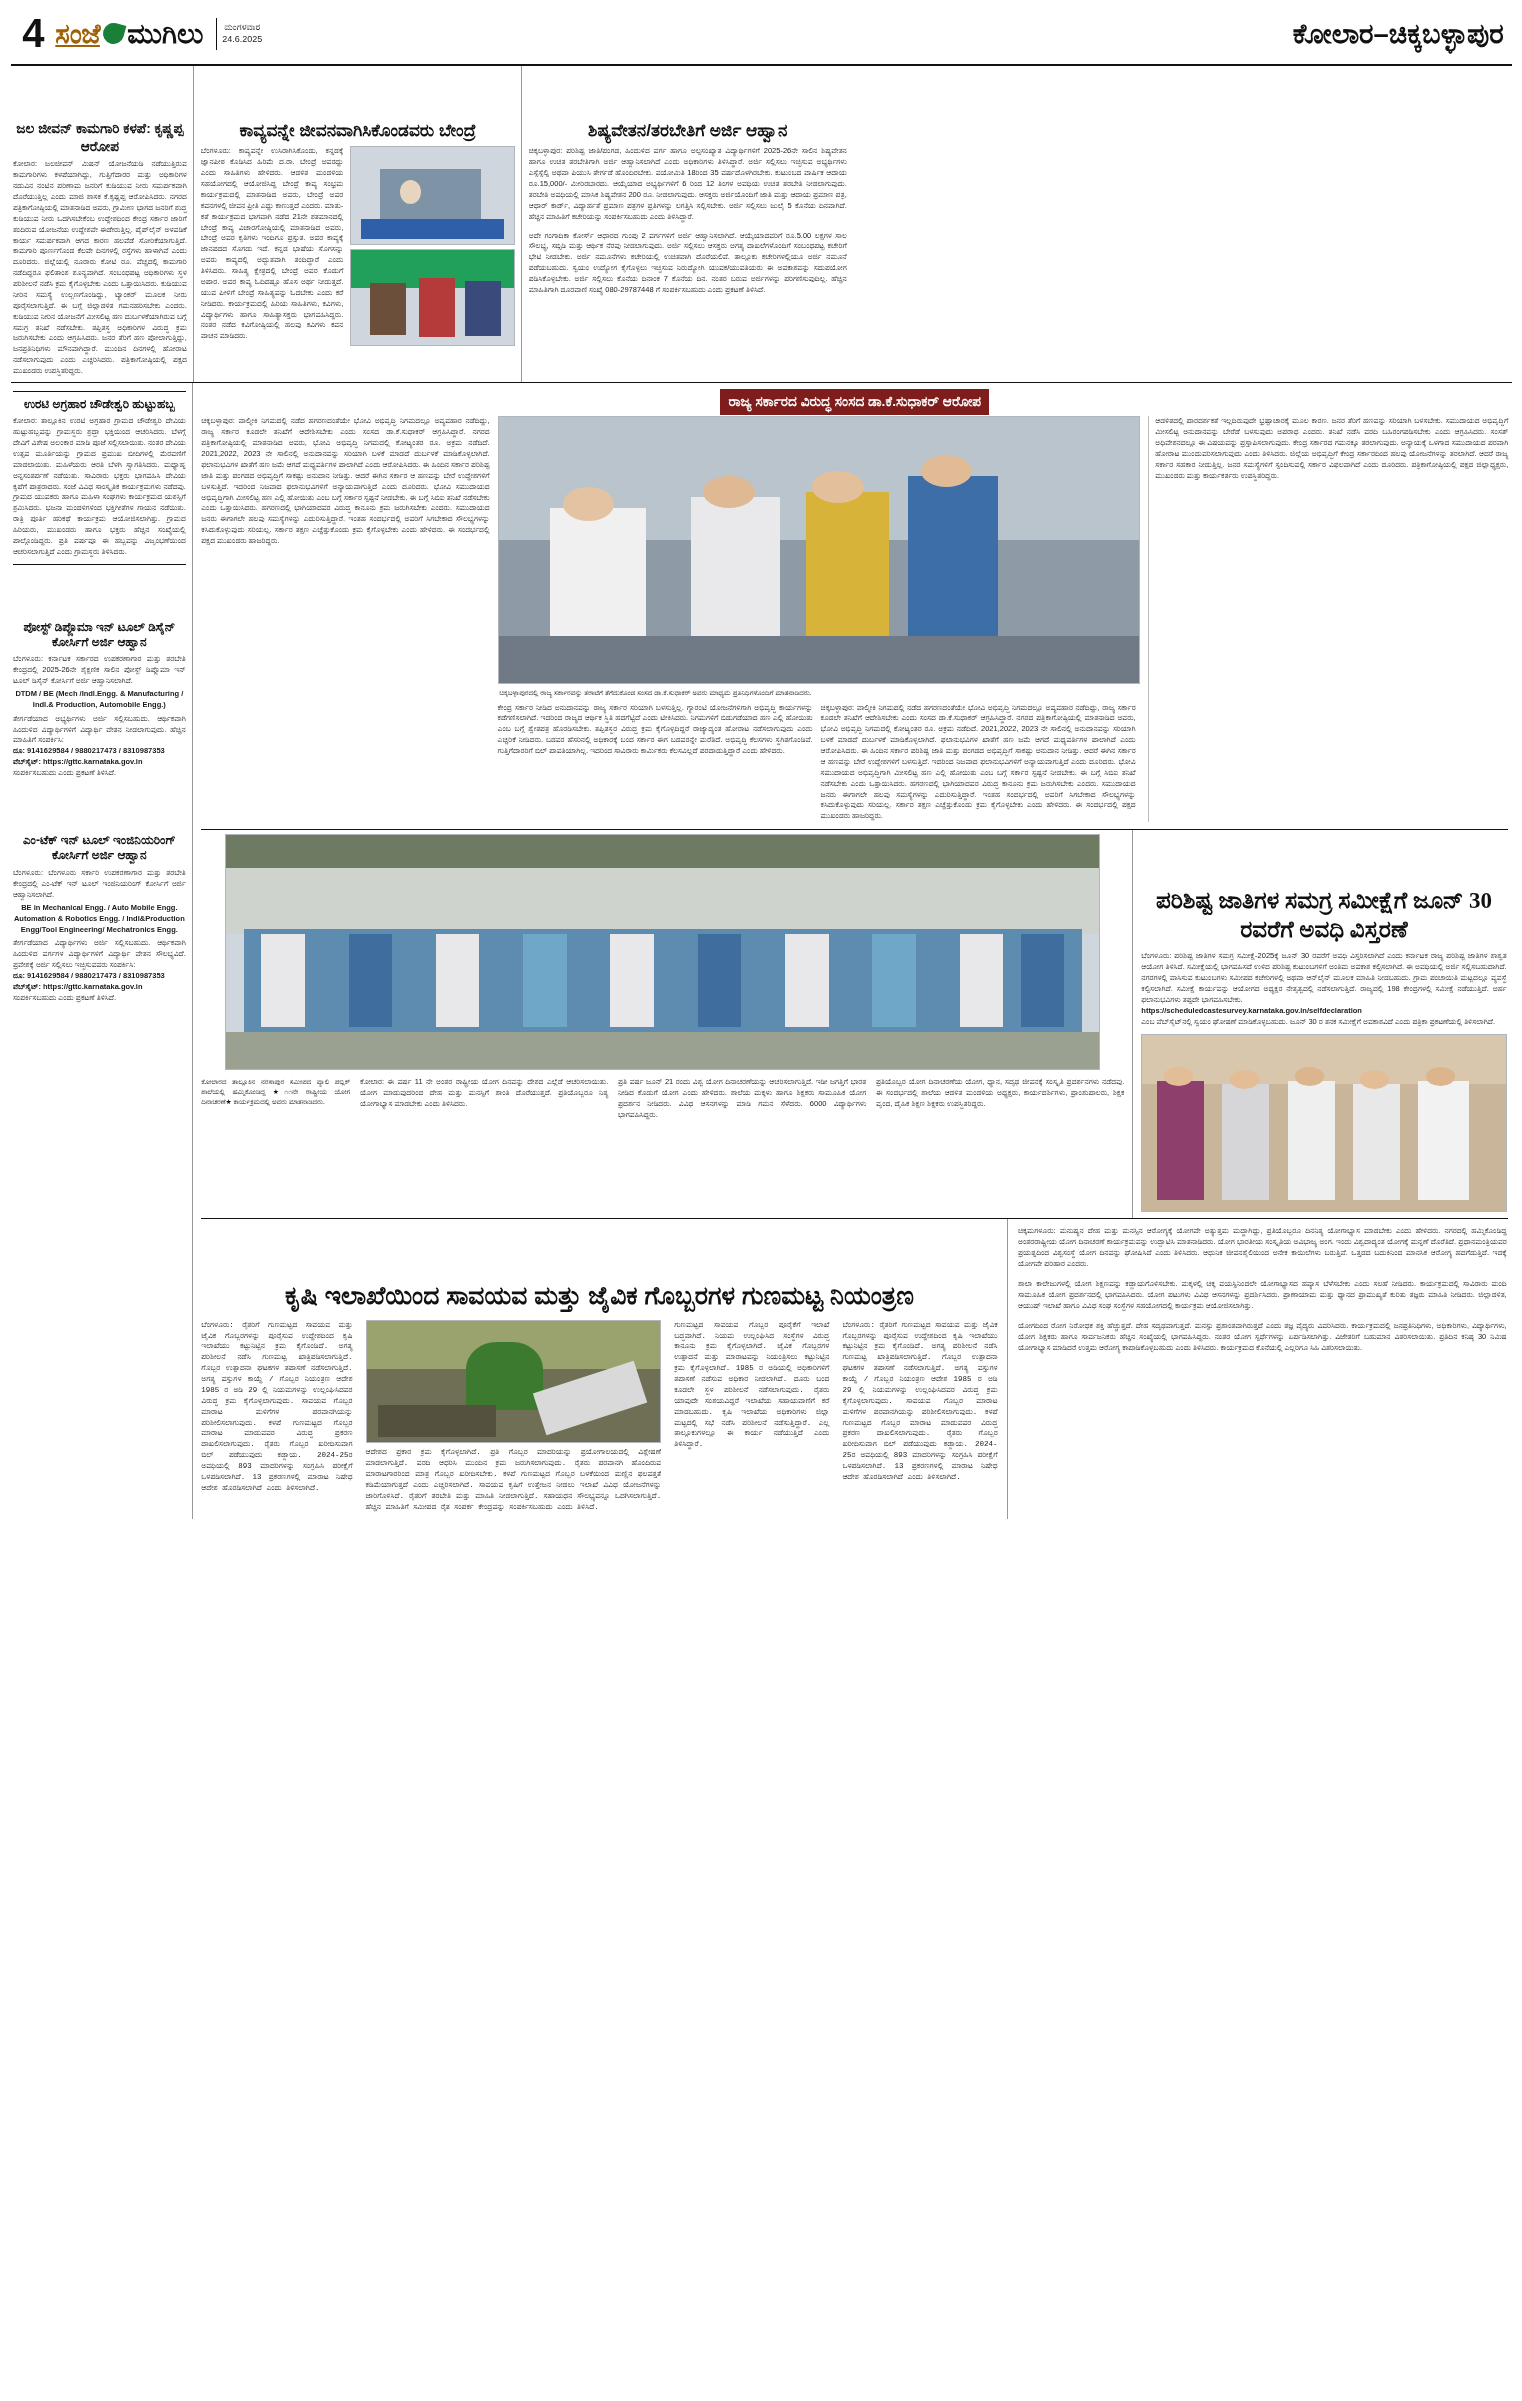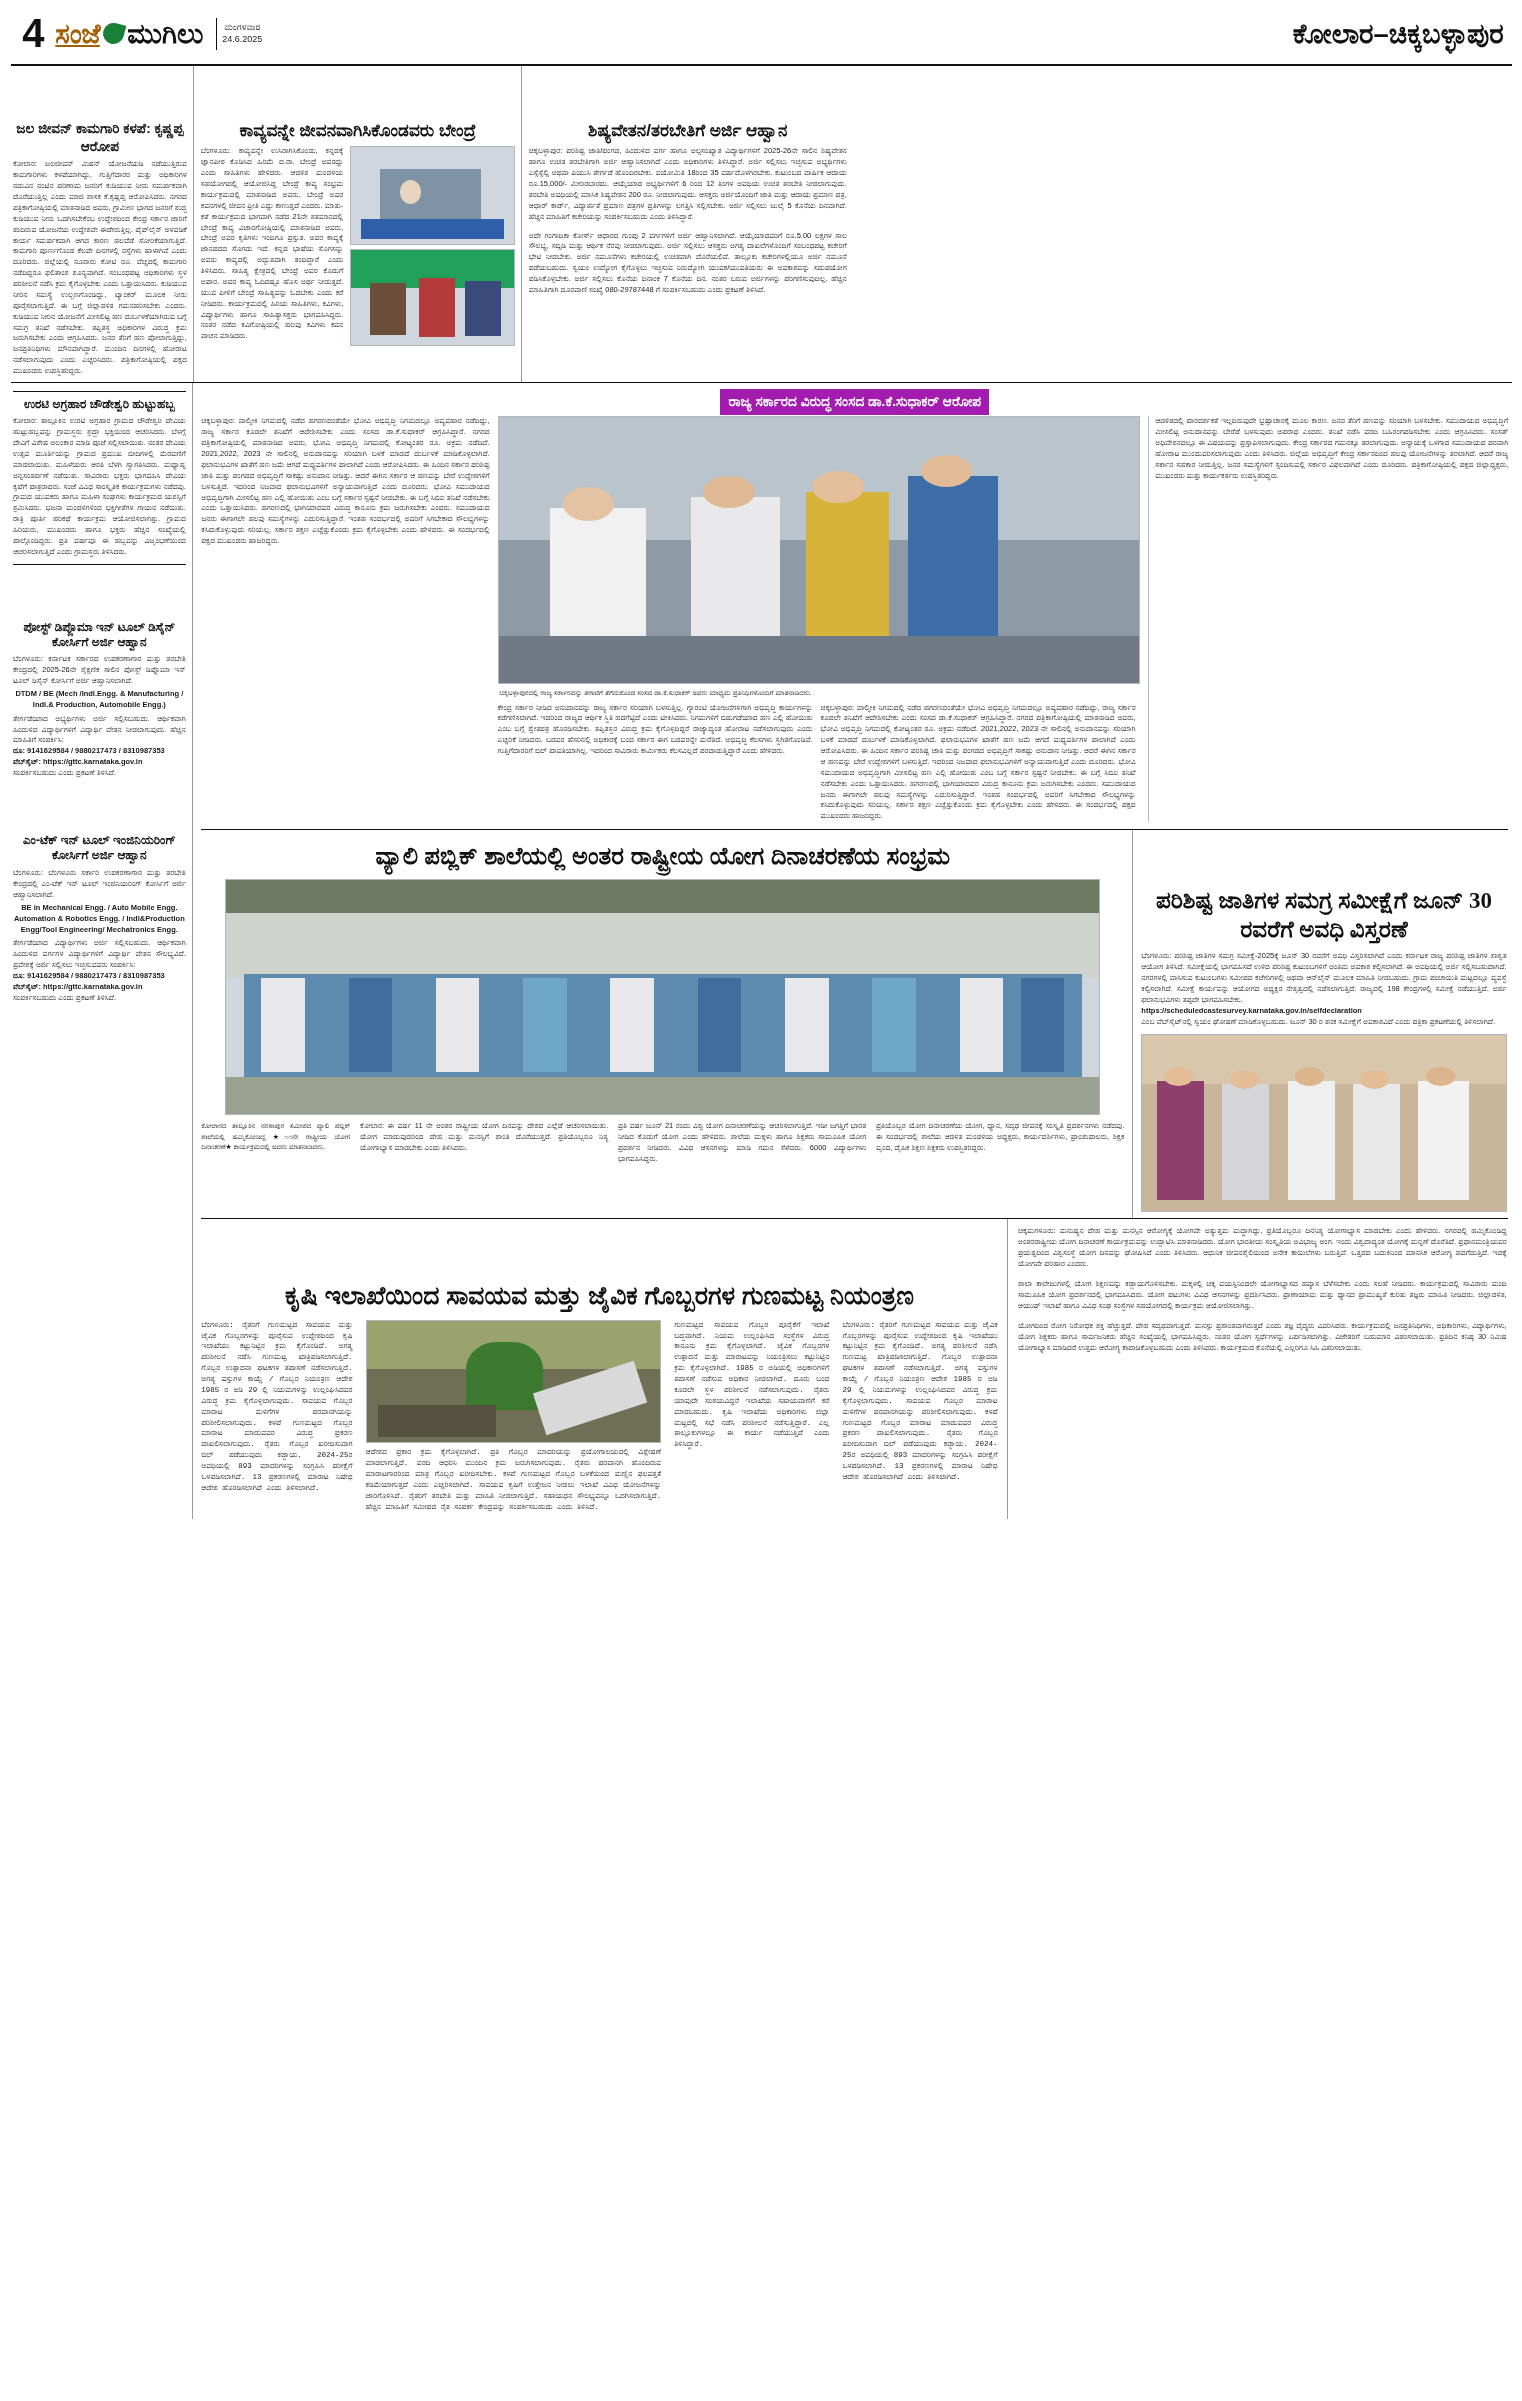--- a/index.html
+++ b/index.html
@@ -116,21 +116,21 @@
   }
   
   .photo {
     background: #cfd6dd;
     position: relative;
     overflow: hidden;
     border: 0.8px solid #b0b6bb;
   }
   
   .redbar {
-    background: #a21caf;
+    background: #7f1d1d;
     color: #fff;
     font-size: 13.7px;
     font-weight: bold;
     text-align: center;
     padding: 4.8px 8px;
     display: inline-block;
   }
   .mega {
     font-size: 36px;
     font-weight: bold;
@@ -274,21 +274,20 @@
           </div>
 
           <div style="width:355px;padding-left:6.5px;border-left:0.8px solid #bbb;">
             <div class="kn">ಆಡಳಿತದಲ್ಲಿ ಪಾರದರ್ಶಕತೆ ಇಲ್ಲದಿರುವುದೇ ಭ್ರಷ್ಟಾಚಾರಕ್ಕೆ ಮೂಲ ಕಾರಣ. ಜನರ ತೆರಿಗೆ ಹಣವನ್ನು ಸರಿಯಾಗಿ ಬಳಸಬೇಕು. ಸಮುದಾಯದ ಅಭಿವೃದ್ಧಿಗೆ ಮೀಸಲಿಟ್ಟ ಅನುದಾನವನ್ನು ಬೇರೆಡೆ ಬಳಸುವುದು ಅಪರಾಧ ಎಂದರು. ತನಿಖೆ ನಡೆಸಿ ವರದಿ ಬಹಿರಂಗಪಡಿಸಬೇಕು ಎಂದು ಆಗ್ರಹಿಸಿದರು. ಸಂಸತ್ ಅಧಿವೇಶನದಲ್ಲೂ ಈ ವಿಷಯವನ್ನು ಪ್ರಸ್ತಾಪಿಸಲಾಗುವುದು. ಕೇಂದ್ರ ಸರ್ಕಾರದ ಗಮನಕ್ಕೂ ತರಲಾಗುವುದು. ಅನ್ಯಾಯಕ್ಕೆ ಒಳಗಾದ ಸಮುದಾಯದ ಪರವಾಗಿ ಹೋರಾಟ ಮುಂದುವರಿಸಲಾಗುವುದು ಎಂದು ತಿಳಿಸಿದರು. ಜಿಲ್ಲೆಯ ಅಭಿವೃದ್ಧಿಗೆ ಕೇಂದ್ರ ಸರ್ಕಾರದಿಂದ ಹಲವು ಯೋಜನೆಗಳನ್ನು ತರಲಾಗಿದೆ. ಆದರೆ ರಾಜ್ಯ ಸರ್ಕಾರ ಸಹಕಾರ ನೀಡುತ್ತಿಲ್ಲ. ಜನರ ಸಮಸ್ಯೆಗಳಿಗೆ ಸ್ಪಂದಿಸುವಲ್ಲಿ ಸರ್ಕಾರ ವಿಫಲವಾಗಿದೆ ಎಂದು ದೂರಿದರು. ಪತ್ರಿಕಾಗೋಷ್ಠಿಯಲ್ಲಿ ಪಕ್ಷದ ಜಿಲ್ಲಾಧ್ಯಕ್ಷರು, ಮುಖಂಡರು ಮತ್ತು ಕಾರ್ಯಕರ್ತರು ಉಪಸ್ಥಿತರಿದ್ದರು.</div>
           </div>
         </div>
       </div>
 
       <div class="cols" style="border-bottom:1.6px solid #111;">
         <div class="col" style="width:932px;padding:4.8px 8px 6.5px 0;border-right:0.8px solid #999;">
-          <div class="big2">ವ್ಯಾಲಿ ಪಬ್ಲಿಕ್ ಶಾಲೆಯಲ್ಲಿ ಅಂತರ ರಾಷ್ಟ್ರೀಯ ಯೋಗ ದಿನಾಚರಣೆಯ ಸಂಭ್ರಮ</div>
           <div class="photo" style="height:234px;margin:0 24px;">
             <div style="position:absolute;left:0;top:0;width:100%;height:42%;background:#cfd3cd;"></div>
             <div style="position:absolute;left:0;top:0;width:100%;height:14%;background:#6e7a62;"></div>
             <div style="position:absolute;left:0;bottom:0;width:100%;height:16%;background:#9aa191;"></div>
             <div style="position:absolute;left:2%;bottom:16%;width:96%;height:44%;background:#5e8bb0;"></div>
             <div style="position:absolute;left:4%;bottom:18%;width:5%;height:40%;background:#e8e8ea;"></div>
             <div style="position:absolute;left:14%;bottom:18%;width:5%;height:40%;background:#3f6d9e;"></div>
             <div style="position:absolute;left:24%;bottom:18%;width:5%;height:40%;background:#e8e8ea;"></div>
             <div style="position:absolute;left:34%;bottom:18%;width:5%;height:40%;background:#6fa7c8;"></div>
             <div style="position:absolute;left:44%;bottom:18%;width:5%;height:40%;background:#e8e8ea;"></div>

